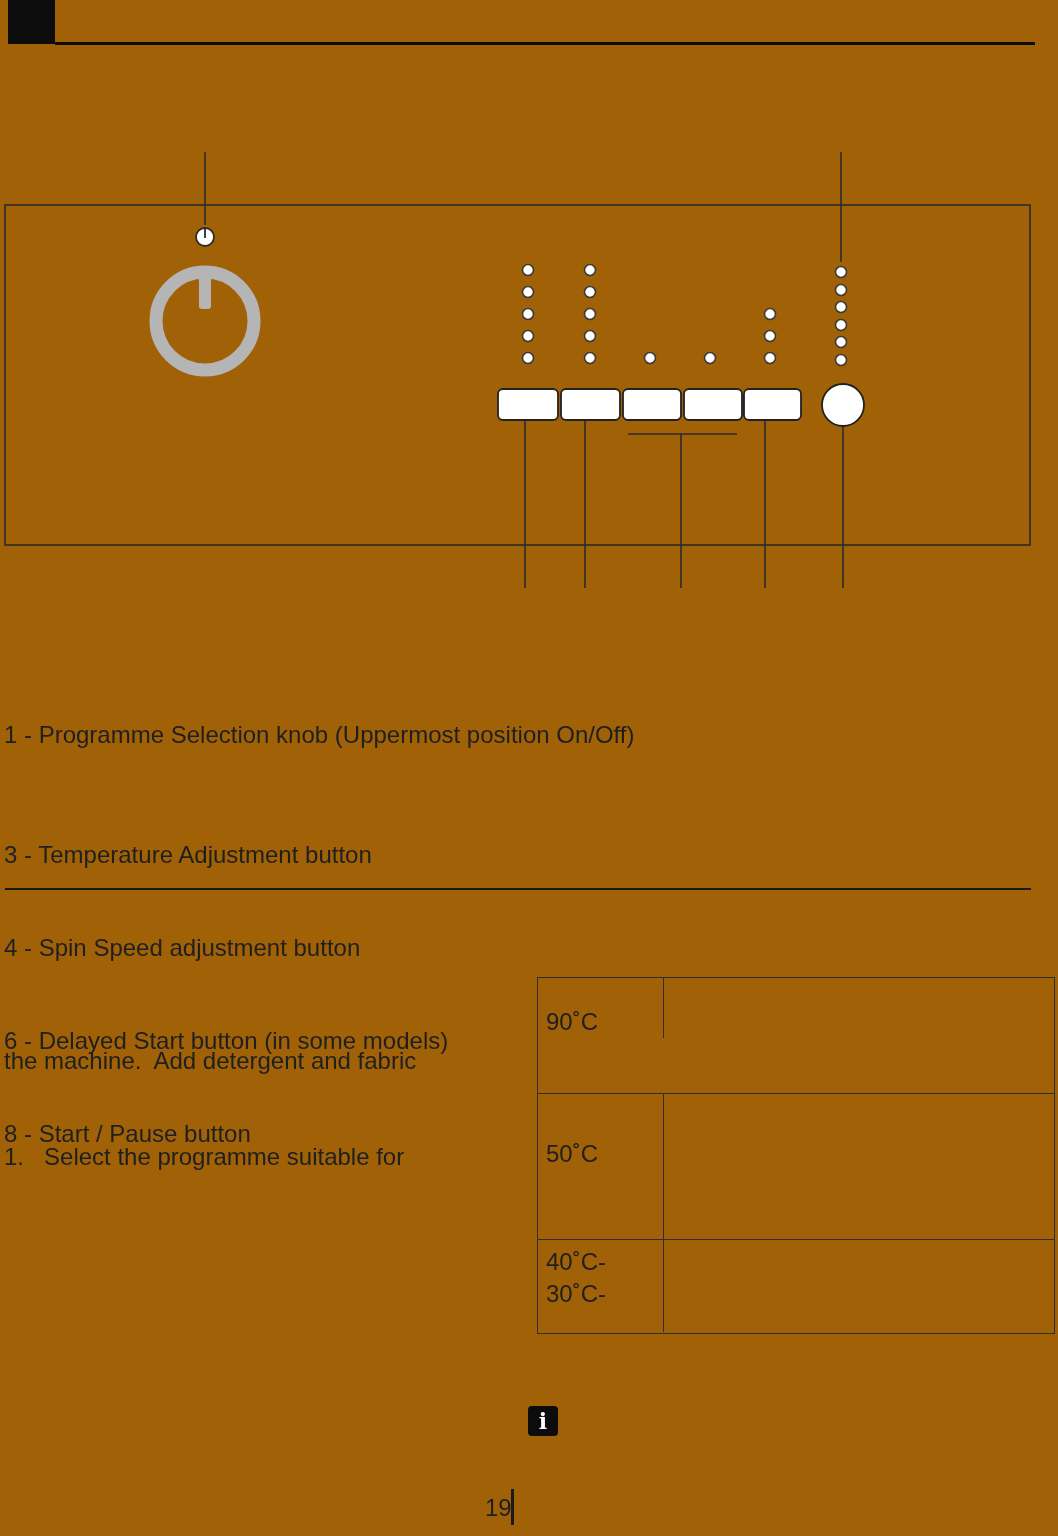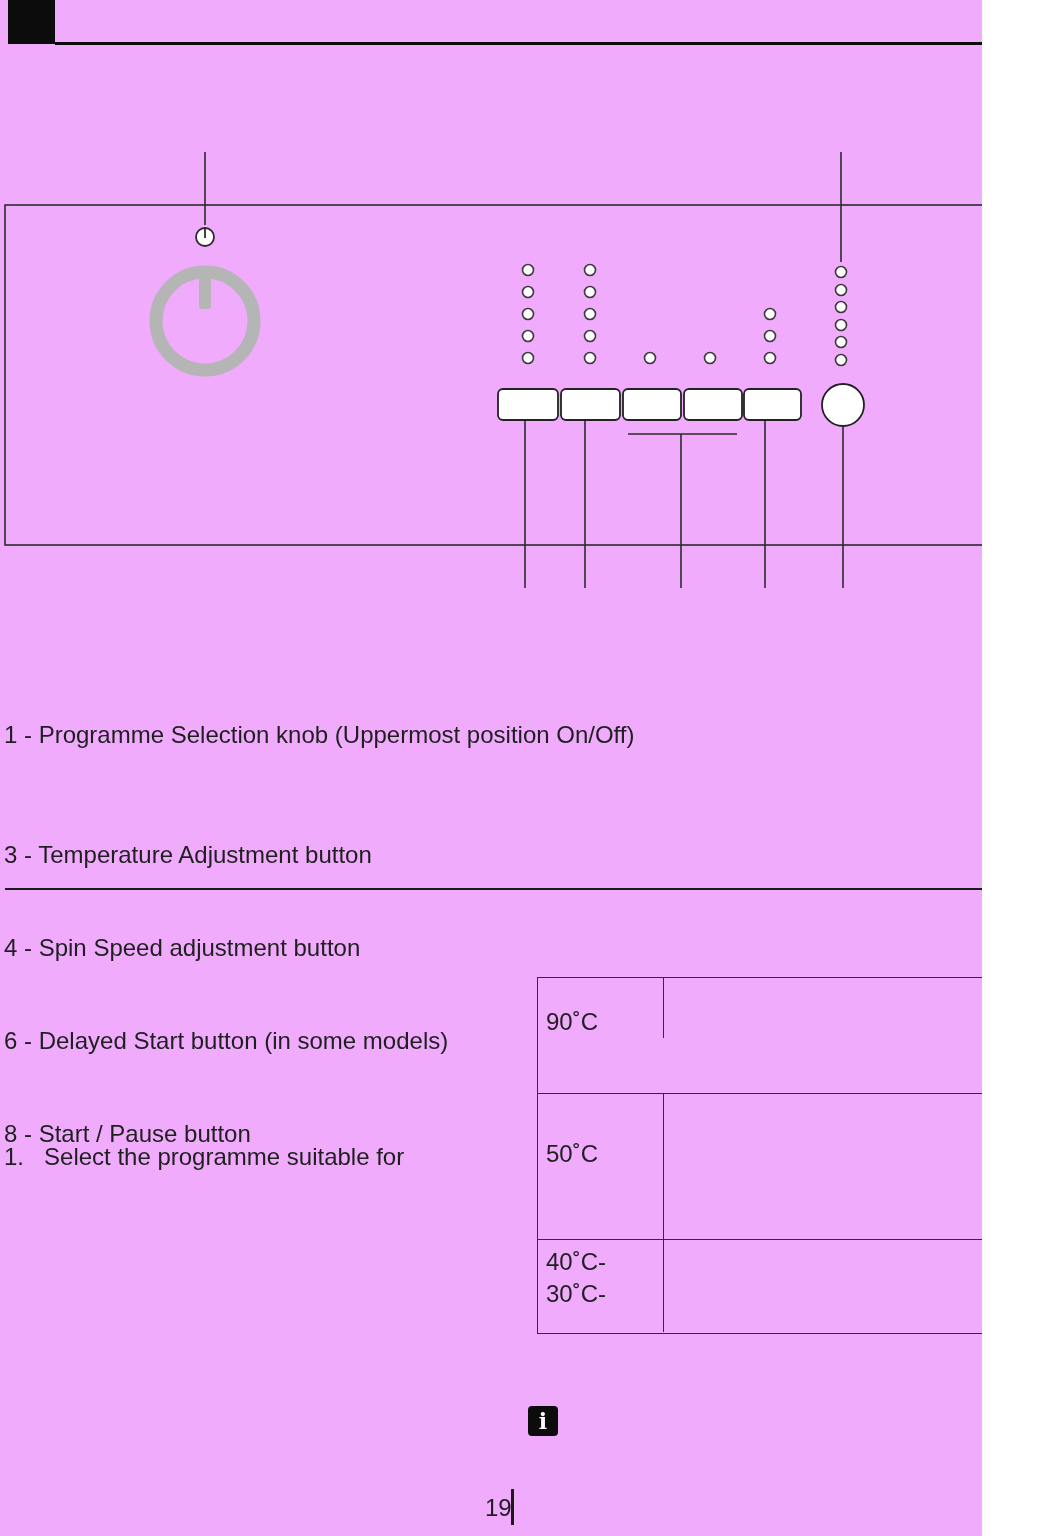--- a/index.html
+++ b/index.html
@@ -1,19 +1,19 @@
 <!DOCTYPE html>
 <html><head>
 <meta charset="utf-8">
 <style>
   html,body{margin:0;padding:0;background:#ffffff;}
   .page{
     position:relative;
-    width:982px;height:1536px;
-    background:#f0abfc;
+    width:1058px;height:1536px;
+    background:#a16207;
     font-family:"Liberation Sans", sans-serif;
     color:#1f1f1f;
     overflow:hidden;
   }
   
   .corner-block{position:absolute;left:8px;top:0;width:47px;height:44px;background:#0c0c0c;}
   .top-rule{position:absolute;left:55px;top:42px;width:980px;height:3px;background:#0c0c0c;}
   
   .diagram{position:absolute;left:0;top:0;}
   
@@ -132,20 +132,21 @@
   <div class="legend">
     <div class="legend-item first">1 - Programme Selection knob (Uppermost position On/Off)</div>
     <div class="legend-item">3 - Temperature Adjustment button</div>
     <div class="legend-item">4 - Spin Speed adjustment button</div>
     <div class="legend-item">6 - Delayed Start button (in some models)</div>
     <div class="legend-item">8 - Start / Pause button</div>
   </div>
 
   <div class="mid-rule"></div>
 
+  <div class="body-line line1">the machine.  Add detergent and fabric</div>
   <div class="body-line line2">1.   Select the programme suitable for</div>
 
   <div class="temp-table">
     <div class="t-row r1">
       <div class="t-cell temp">90˚C</div>
       <div class="t-cell desc"></div>
     </div>
     <div class="t-row r2">
       <div class="t-cell temp">50˚C</div>
       <div class="t-cell desc"></div>

